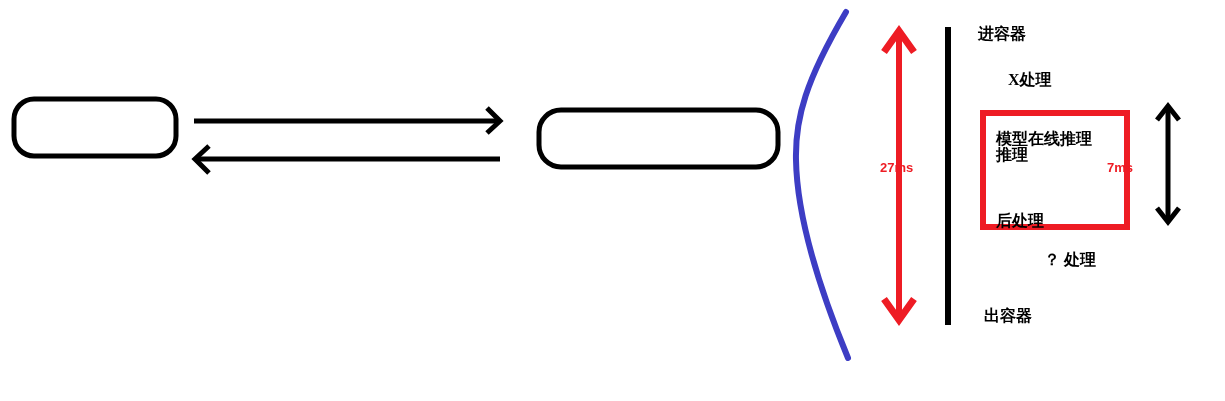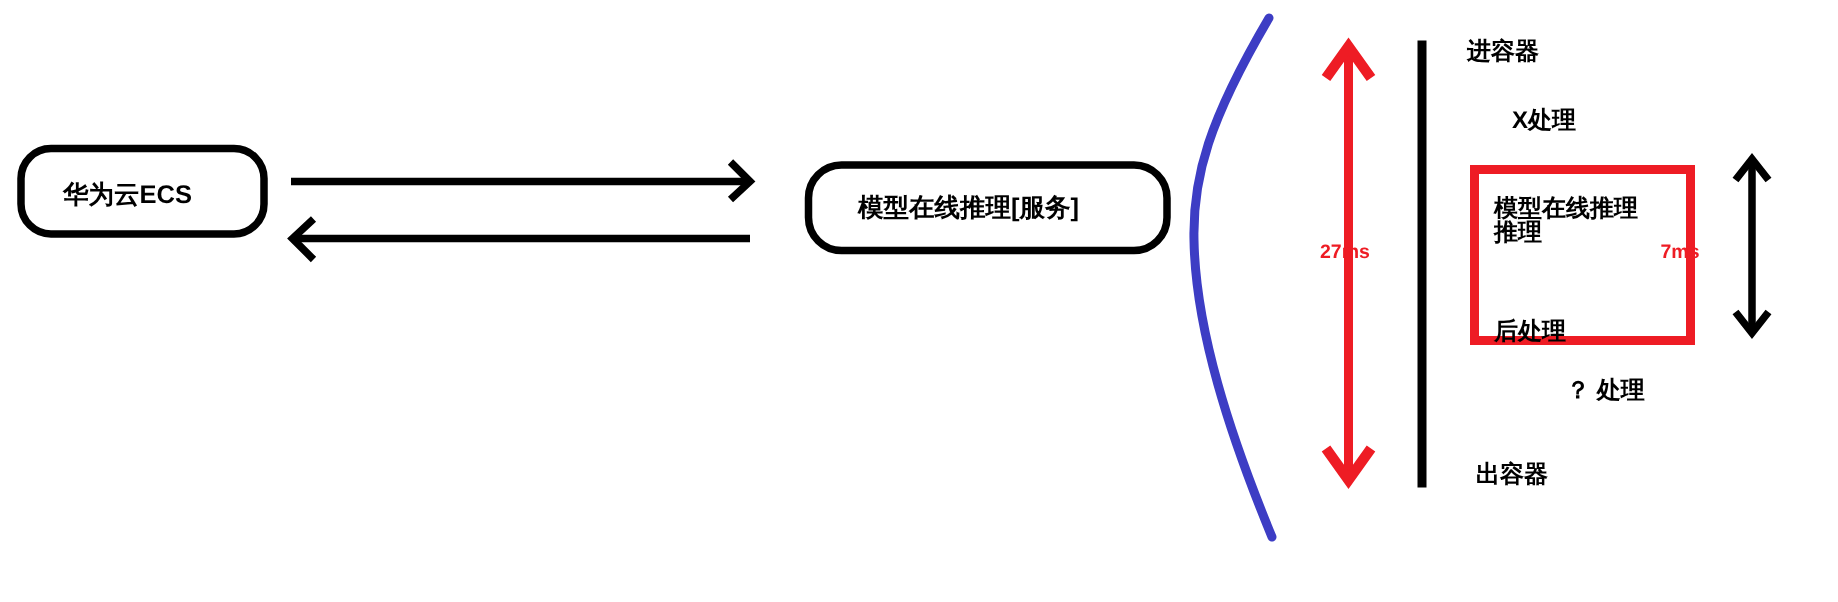--- a/index.html
+++ b/index.html
@@ -30,20 +30,21 @@
     color: #000000;
     white-space: nowrap;
     font-size: 17px;
   }
   .stage-label {
     position: absolute;
     font-weight: bold;
     color: #000000;
     white-space: nowrap;
     font-size: 16px;
+    font-family: Liberation Serif, serif;
   }
   .timing-label {
     position: absolute;
     font-weight: bold;
     color: #ee1c24;
     white-space: nowrap;
     font-size: 13px;
   }
   #label-ecs       { left: 42px;  top: 118px; }
   #label-inference { left: 572px; top: 127px; }
@@ -90,23 +91,21 @@
 
     <rect x="983" y="113" width="144" height="114" fill="none" stroke="#ee1c24" stroke-width="6"></rect>
 
     <g>
       <line x1="1168" y1="108" x2="1168" y2="219" stroke="#000000" stroke-width="5"></line>
       <polyline points="1157,120 1168,106 1179,120" fill="none" stroke="#000000" stroke-width="5"></polyline>
       <polyline points="1157,208 1168,222 1179,208" fill="none" stroke="#000000" stroke-width="5"></polyline>
     </g>
   </svg>
 
-  <div class="node-label" id="label-ecs">华为云ECS</div>
 
-  <div class="node-label" id="label-inference">模型在线推理[服务]</div>
 
   <div class="stage-label" id="label-enter">进容器</div>
 
   <div class="stage-label" id="label-xproc">X处理</div>
 
   <div class="stage-label" id="label-pre">模型在线推理</div>
 
   <div class="stage-label" id="label-infer">推理</div>
 
   <div class="stage-label" id="label-post">后处理</div>

